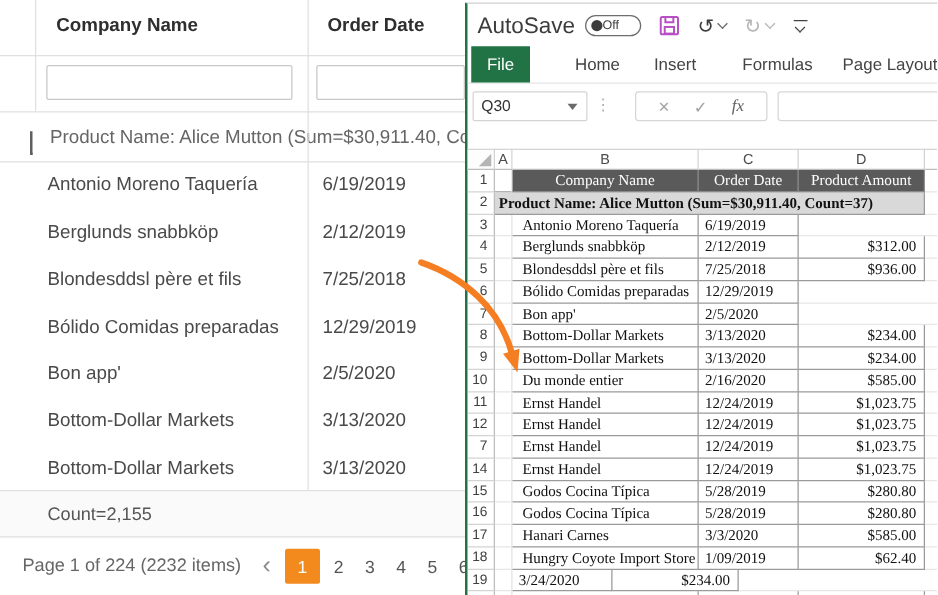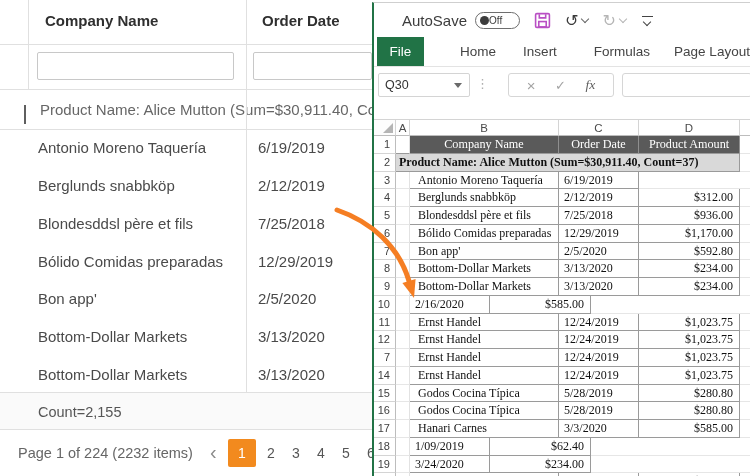--- a/index.html
+++ b/index.html
@@ -29,21 +29,21 @@
   .g-pager .status { position:absolute; left:18px; font-size:14.5px; color:#666; }
   .g-pager .prev { position:absolute; left:210px; top:9px; font-size:20px; color:#8a8a8a; line-height:26px; }
   .g-pages { position:absolute; left:228px; top:9px; display:flex; align-items:center; gap:5px; }
   .g-pages .pg { width:20px; height:28px; line-height:28px; text-align:center; font-size:14px; color:#555; cursor:pointer; }
   .g-pages .pg.active { width:28px; background:#F28A1E; color:#fff; border-radius:2px; }
   .chevron-down { width:9px; height:9px; border-right:2px solid #5f5f5f; border-bottom:2px solid #5f5f5f; transform:rotate(45deg) scale(.8); }
 
   
   .excel { position:absolute; left:372px; top:2px; width:378px; height:474px; background:#fff; z-index:5; border-left:2px solid #217346; border-top:1px solid #cfcfcf; overflow:hidden; }
   .qat { position:absolute; left:0; top:4px; right:0; height:26px; display:flex; align-items:center; }
-  .qat .as-label { margin-left:28px; font-size:15px; color:#3c3c3c; }
+  .qat .as-label { margin-left:8px; font-size:18px; color:#3c3c3c; }
   .pill { margin-left:8px; width:45px; height:17px; border:1px solid #6e6e6e; border-radius:9px; display:flex; align-items:center; padding:0 4px; gap:0; cursor:pointer; }
   .pill .dot { width:9px; height:9px; border-radius:50%; background:#3c3c3c; }
   .pill .off { font-size:10px; color:#3c3c3c; }
   .qat-icon { margin-left:14px; cursor:pointer; display:flex; align-items:center; }
   .undo-glyph { font-size:16px; color:#3b3b3b; font-family:"DejaVu Sans",sans-serif; }
   .redo-glyph { font-size:16px; color:#b5b5b5; font-family:"DejaVu Sans",sans-serif; }
   .mini-chev { width:6px; height:6px; border-right:1.5px solid #666; border-bottom:1.5px solid #666; transform:rotate(45deg); margin-left:4px; margin-top:-3px; }
   .mini-chev.dim { border-color:#b5b5b5; }
   .qat-custom { margin-left:16px; width:11px; cursor:pointer; }
   .qat-custom .bar { height:0; border-top:1.6px solid #444; margin-bottom:2px; }
@@ -259,29 +259,27 @@
           <div class="cb">Blondesddsl père et fils</div>
           <div class="cc">7/25/2018</div>
           <div class="cd">$936.00</div>
           <div class="ce"></div>
         </div>
         <div class="xrow">
           <div class="rn">6</div>
           <div class="ca"></div>
           <div class="cb">Bólido Comidas preparadas</div>
           <div class="cc">12/29/2019</div>
-          <div class="cd">$1,170.00</div>
           <div class="ce"></div>
         </div>
         <div class="xrow">
           <div class="rn">7</div>
           <div class="ca"></div>
           <div class="cb">Bon app'</div>
           <div class="cc">2/5/2020</div>
-          <div class="cd">$592.80</div>
           <div class="ce"></div>
         </div>
         <div class="xrow">
           <div class="rn">8</div>
           <div class="ca"></div>
           <div class="cb">Bottom-Dollar Markets</div>
           <div class="cc">3/13/2020</div>
           <div class="cd">$234.00</div>
           <div class="ce"></div>
         </div>
@@ -289,20 +287,21 @@
           <div class="rn">9</div>
           <div class="ca"></div>
           <div class="cb">Bottom-Dollar Markets</div>
           <div class="cc">3/13/2020</div>
           <div class="cd">$234.00</div>
           <div class="ce"></div>
         </div>
         <div class="xrow">
           <div class="rn">10</div>
           <div class="ca"></div>
+          <div class="cb">Du monde entier</div>
           <div class="cc">2/16/2020</div>
           <div class="cd">$585.00</div>
           <div class="ce"></div>
         </div>
         <div class="xrow">
           <div class="rn">11</div>
           <div class="ca"></div>
           <div class="cb">Ernst Handel</div>
           <div class="cc">12/24/2019</div>
           <div class="cd">$1,023.75</div>
@@ -352,20 +351,21 @@
           <div class="rn">17</div>
           <div class="ca"></div>
           <div class="cb">Hanari Carnes</div>
           <div class="cc">3/3/2020</div>
           <div class="cd">$585.00</div>
           <div class="ce"></div>
         </div>
         <div class="xrow">
           <div class="rn">18</div>
           <div class="ca"></div>
+          <div class="cb">Hungry Coyote Import Store</div>
           <div class="cc">1/09/2019</div>
           <div class="cd">$62.40</div>
           <div class="ce"></div>
         </div>
         <div class="xrow">
           <div class="rn">19</div>
           <div class="ca"></div>
           <div class="cc">3/24/2020</div>
           <div class="cd">$234.00</div>
           <div class="ce"></div>

